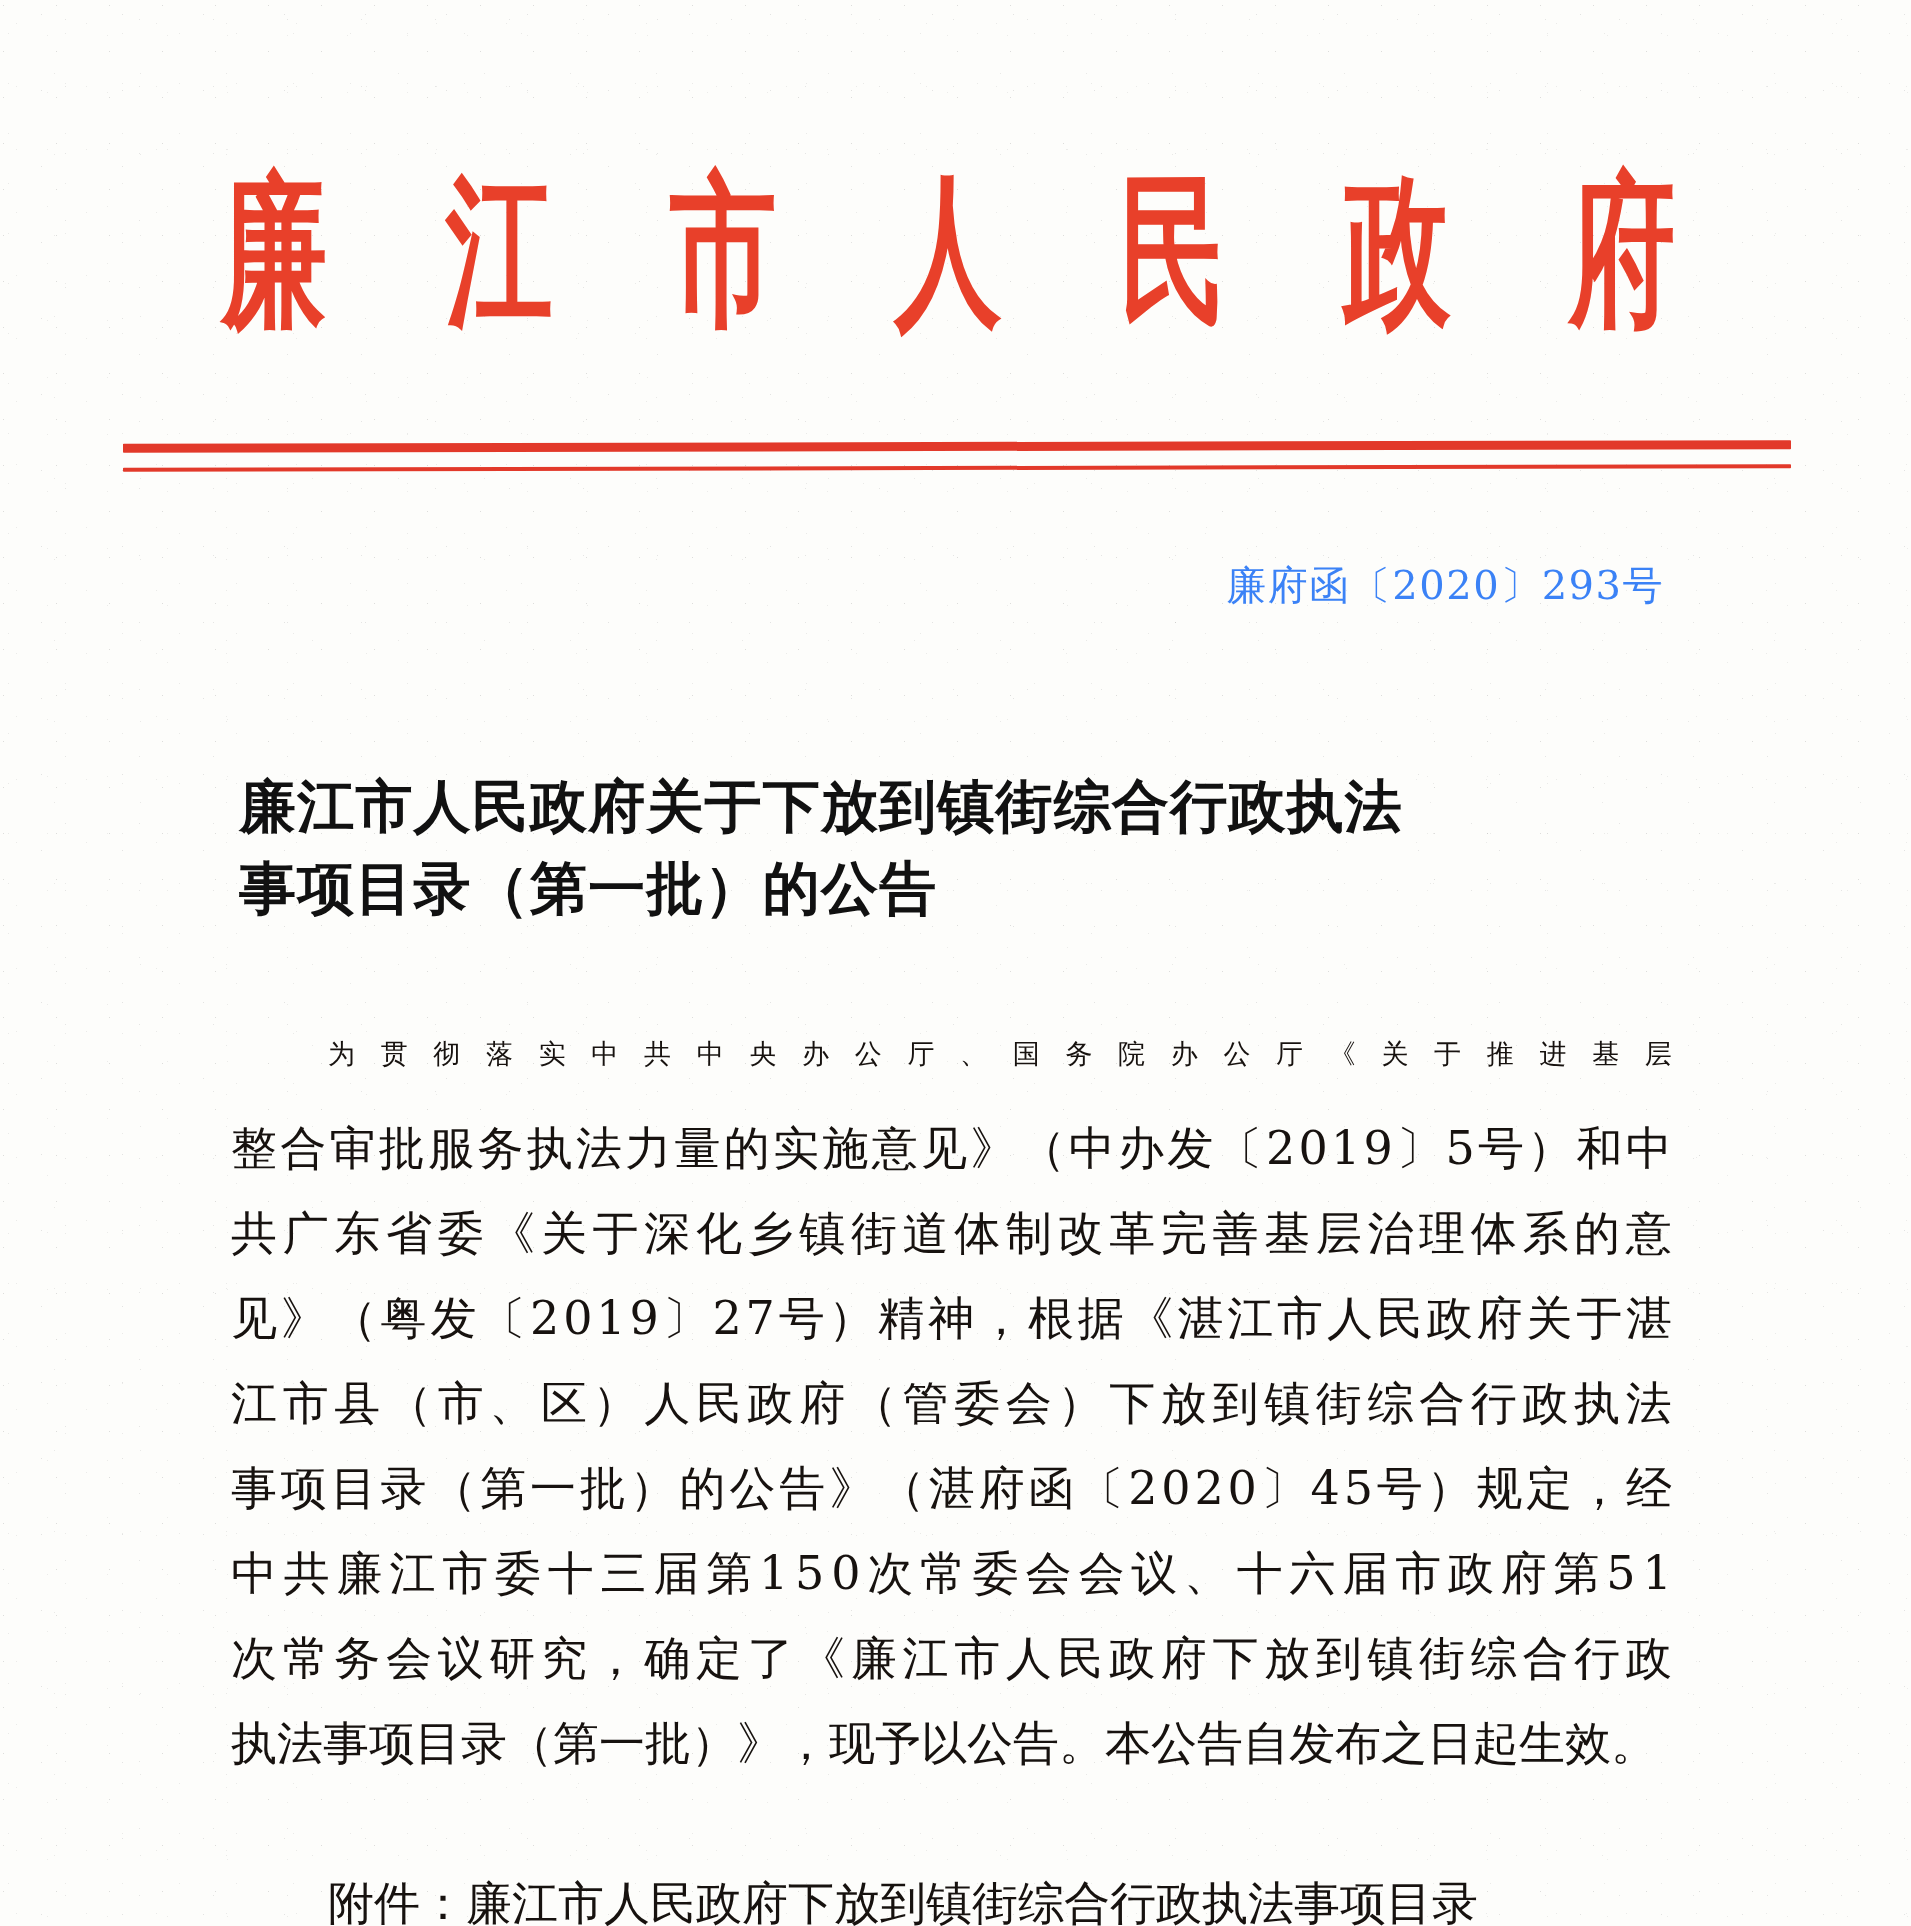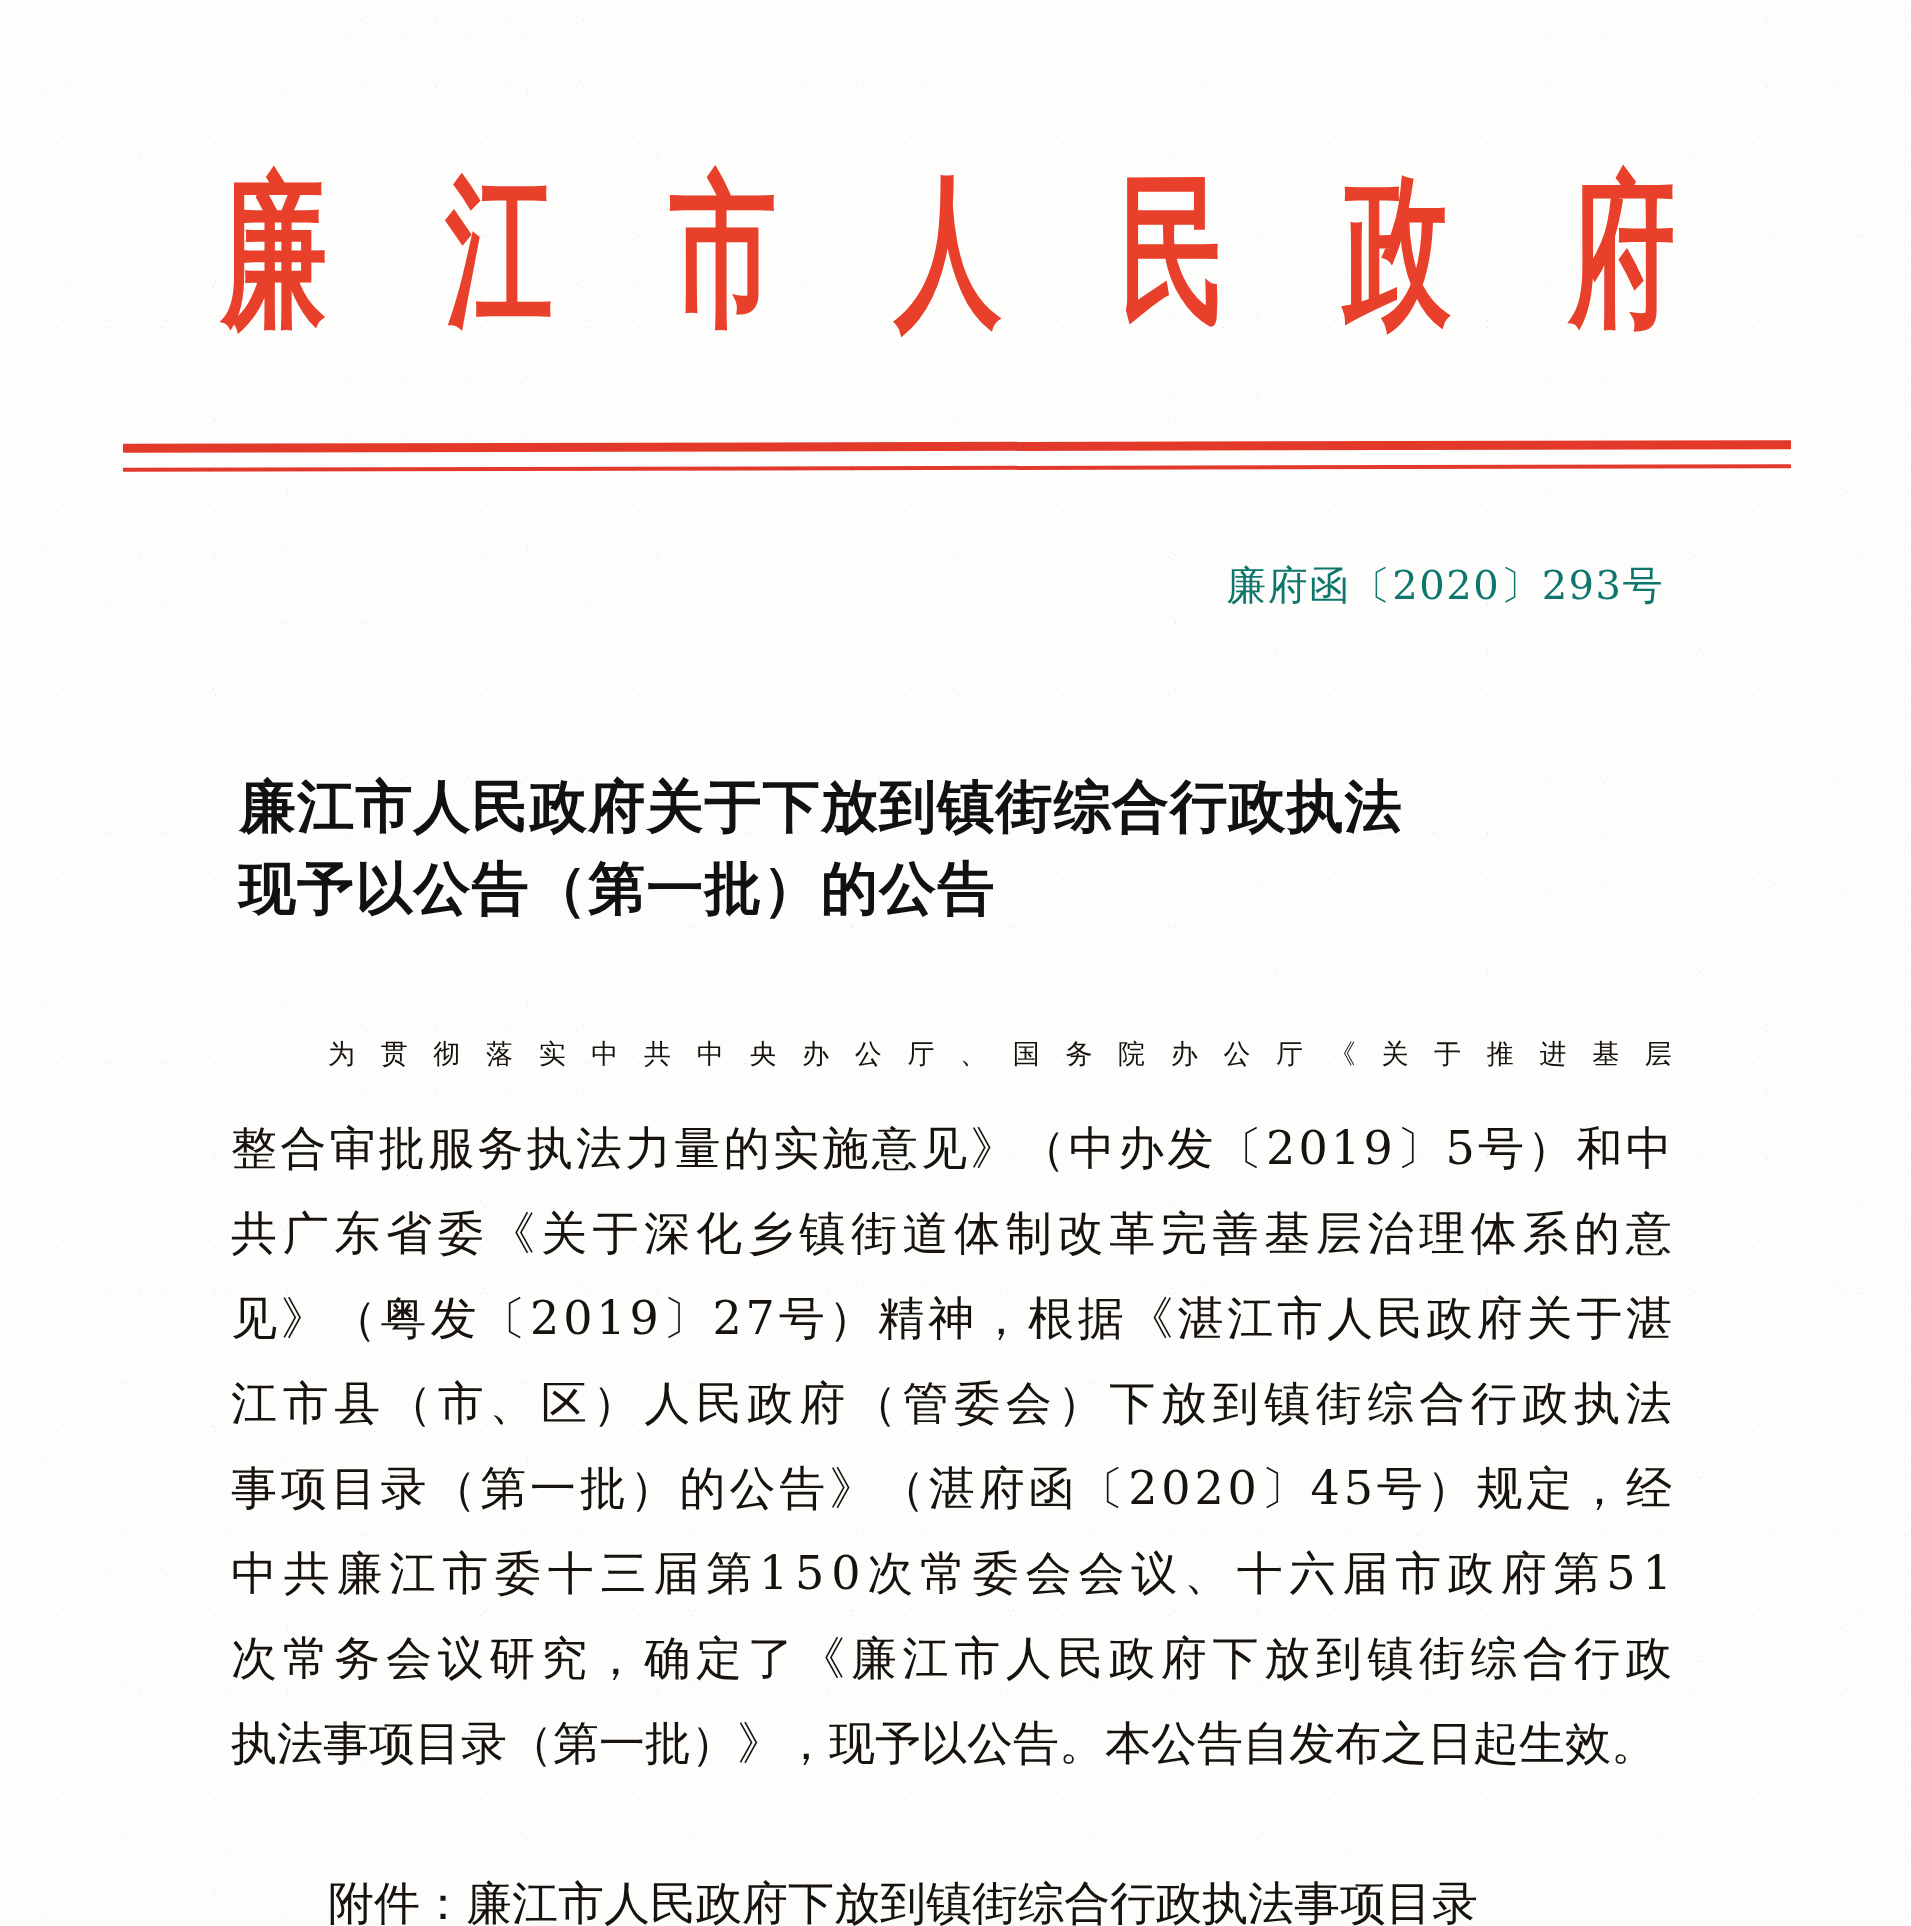--- a/index.html
+++ b/index.html
@@ -62,21 +62,21 @@
   #rule-top .rule-thick { transform: rotate(-0.12deg); }
   #rule-top .rule-thin  { margin-top: 15.4px; transform: rotate(-0.12deg); }
 
   
   #docnum {
     position: absolute;
     top: 561px;
     right: 247px;
     font-size: 40px;
     line-height: 1.2;
-    color: #0f766e;
+    color: #3b82f6;
     font-family: "DejaVu Serif", "Liberation Serif", serif;
     letter-spacing: 1.5px;
     white-space: nowrap;
   }
 
   
   #title {
     position: absolute;
     top: 765px;
     left: 239px;
@@ -154,21 +154,21 @@
 
   <div class="rule-wrap" id="rule-top">
     <div class="rule-thick"></div>
     <div class="rule-thin"></div>
   </div>
 
   <div id="docnum">廉府函〔2020〕293号</div>
 
   <div id="title">
     <span class="tline">廉江市人民政府关于下放到镇街综合行政执法</span>
-    <span class="tline">现予以公告（第一批）的公告</span>
+    <span class="tline">事项目录（第一批）的公告</span>
   </div>
 
   <div id="body">
     <span class="bline indent justify" style="padding-left: 97px; font-size: 27px;">
         <span>为</span>
         <span>贯</span>
         <span>彻</span>
         <span>落</span>
         <span>实</span>
         <span>中</span>

